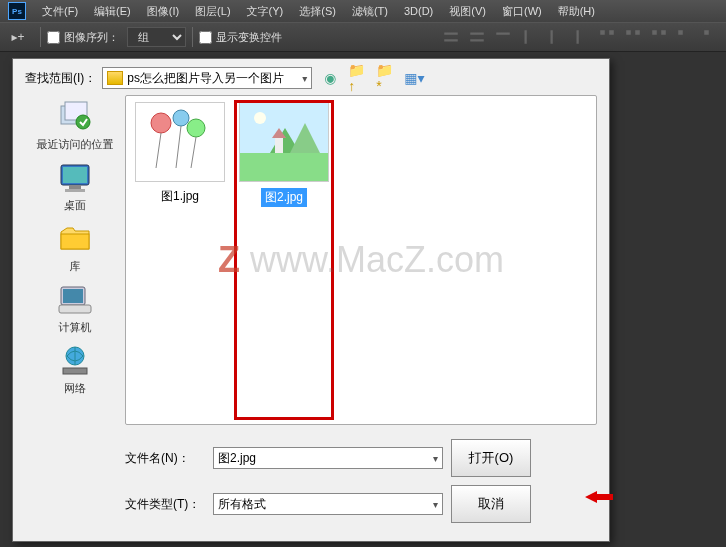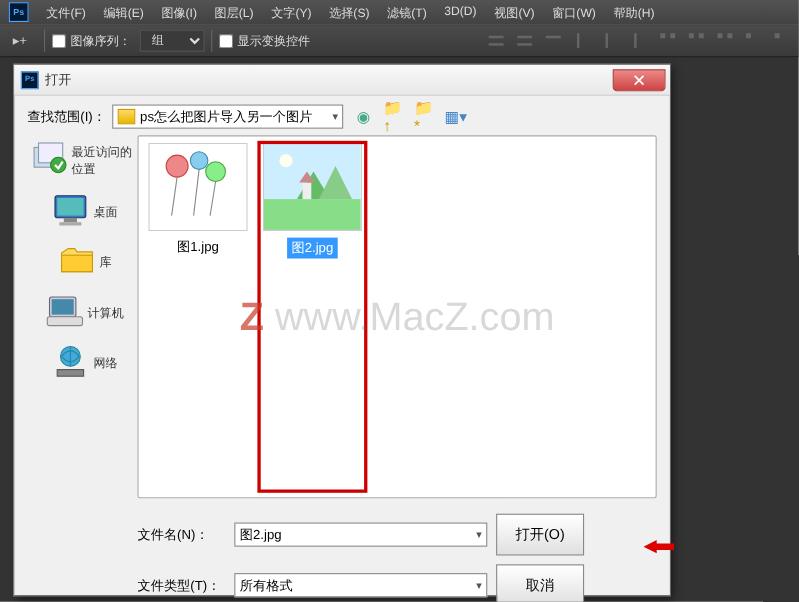--- a/index.html
+++ b/index.html
@@ -33,21 +33,21 @@
     .lookin-label { font-size: 12px; margin-right: 6px; }
     .folder-icon-sm { width: 16px; height: 14px; background: linear-gradient(#ffd966, #e6b800); border: 1px solid #cc9900; margin-right: 4px; }
     .lookin-combo { flex: 1; background: #fff; border: 1px solid #888; height: 22px; display: flex; align-items: center; padding: 0 4px; font-size: 12px; max-width: 210px; }
     .lookin-combo .arrow { margin-left: auto; font-size: 10px; color: #555; }
     .nav-icons { display: flex; gap: 8px; margin-left: 8px; }
     .nav-icon { width: 20px; height: 20px; display: flex; align-items: center; justify-content: center; font-size: 14px; cursor: pointer; }
     
     
     .main-area { display: flex; height: 330px; }
     .sidebar { width: 100px; display: flex; flex-direction: column; align-items: center; padding-top: 4px; gap: 8px; }
-    .sidebar-item { display: flex; flex-direction: row; align-items: center; font-size: 11px; color: #333; cursor: pointer; }
+    .sidebar-item { display: flex; flex-direction: column; align-items: center; font-size: 11px; color: #333; cursor: pointer; }
     .sidebar-icon { width: 42px; height: 36px; margin-bottom: 2px; border-radius: 3px; display: flex; align-items: center; justify-content: center; }
     .file-area { flex: 1; background: #fff; border: 1px solid #aaa; border-radius: 2px; display: flex; padding: 6px; gap: 8px; position: relative; }
     .file-item { width: 96px; display: flex; flex-direction: column; align-items: center; font-size: 12px; }
     .file-thumb { width: 90px; height: 80px; background: #fff; border: 1px solid #ccc; display: flex; align-items: center; justify-content: center; overflow: hidden; }
     .file-item.selected { outline: 3px solid #c00; outline-offset: -1px; padding-bottom: 4px; }
     .file-item.selected .file-label { background: #3399ff; color: #fff; padding: 1px 4px; }
     .file-label { margin-top: 6px; }
     
     
     .watermark { position: absolute; top: 50%; left: 50%; transform: translate(-50%, -50%); font-size: 36px; color: rgba(100,100,100,0.25); font-weight: 300; pointer-events: none; white-space: nowrap; text-align: right; }
@@ -135,30 +135,20 @@
     <svg class="toolbar-icon" viewBox="0 0 16 16">
         <rect x="2" y="2" width="4" height="4" fill="#888"></rect>
       </svg>
     <svg class="toolbar-icon" viewBox="0 0 16 16">
         <rect x="2" y="2" width="4" height="4" fill="#888"></rect>
       </svg>
   </div>
 </div>
 
 <div class="dialog">
-  <div class="titlebar">
-    <div class="titlebar-icon">Ps</div>
-    <span class="titlebar-title">打开</span>
-    <div class="close-btn">
-      <svg width="10" height="10" viewBox="0 0 10 10">
-          <line x1="1" y1="1" x2="9" y2="9" stroke="#fff" stroke-width="1.5"></line>
-          <line x1="9" y1="1" x2="1" y2="9" stroke="#fff" stroke-width="1.5"></line>
-        </svg>
-    </div>
-  </div>
 
   <div class="dialog-body">
     <div class="lookin-row">
       <span class="lookin-label">查找范围(I)：</span>
       <div class="lookin-combo">
         <div class="folder-icon-sm"></div>
         <span>ps怎么把图片导入另一个图片</span>
         <span class="arrow">▾</span>
       </div>
       <div class="nav-icons">

